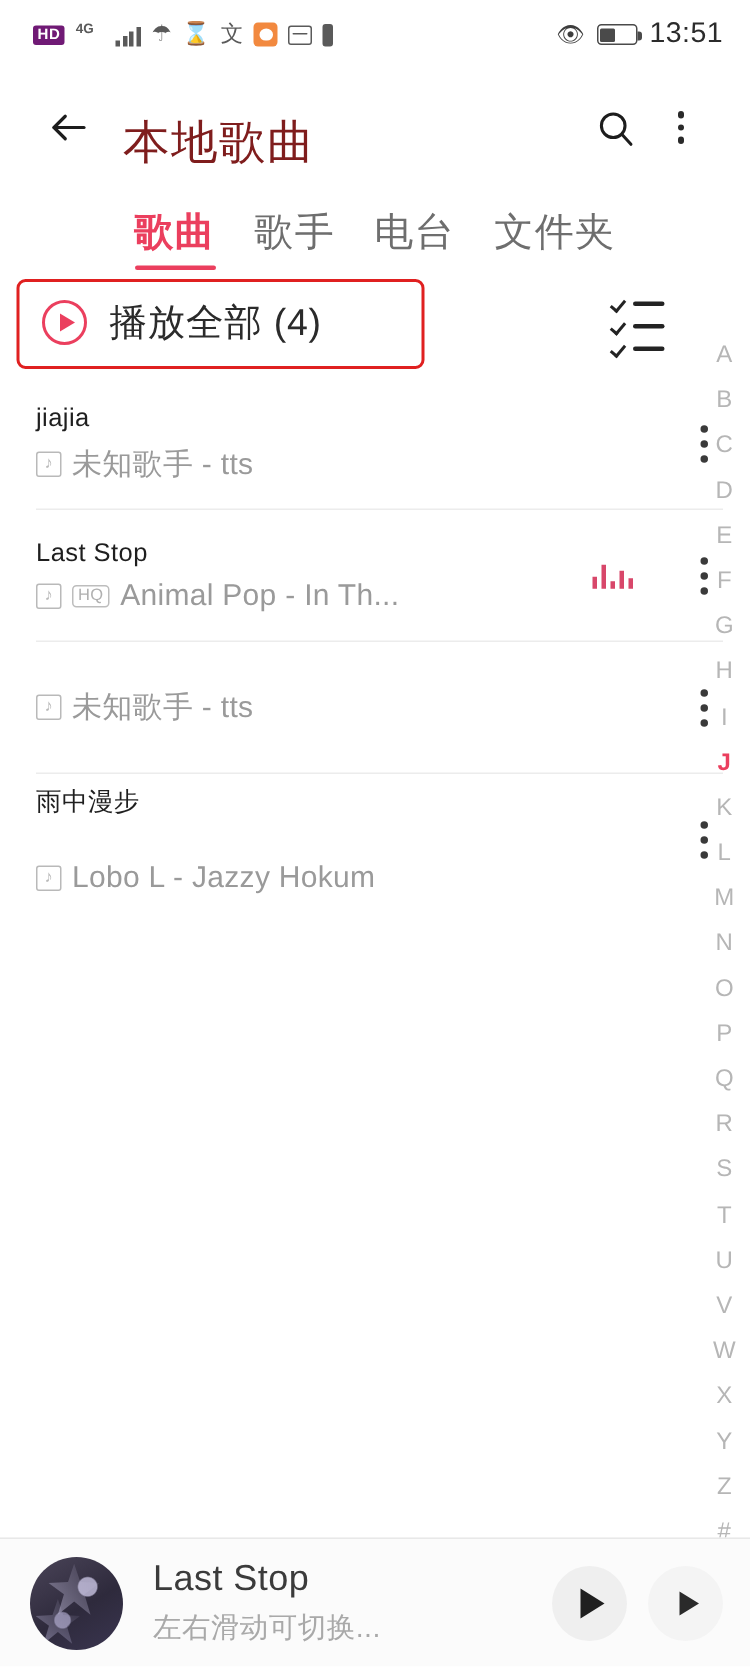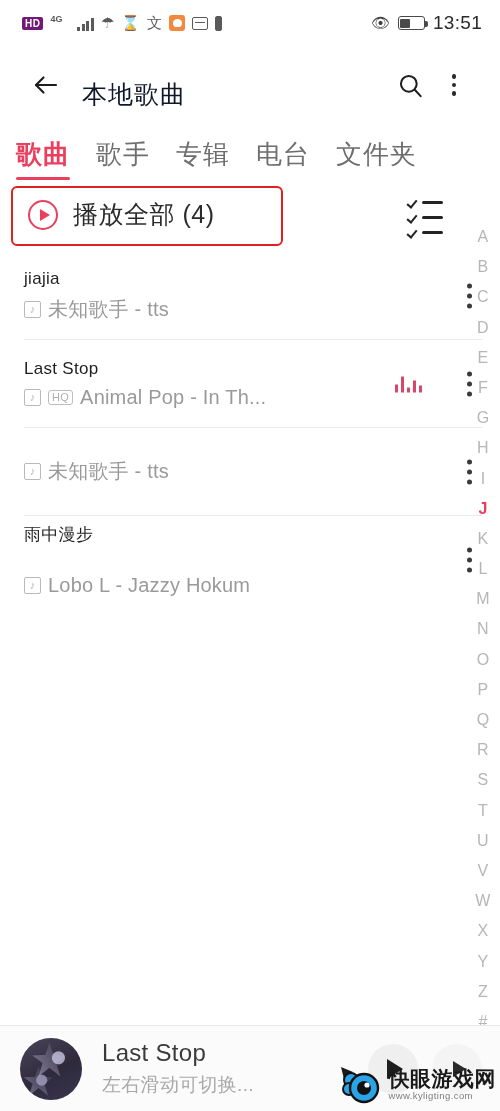--- a/index.html
+++ b/index.html
@@ -61,35 +61,35 @@
   
   .appbar {
     height: 78px; display: flex; align-items: center; padding: 0 24px 0 26px;
   }
   .back {
     width: 40px; height: 40px; display: flex; align-items: center; justify-content: center;
     flex: 0 0 auto;
   }
   .back svg { width: 30px; height: 30px; }
   .title {
-    font-size: 25px; color: #0f172a; margin-left: 16px; letter-spacing: 1px;
+    font-size: 31px; color: #7f1d1d; margin-left: 16px; letter-spacing: 1px;
     flex: 1 1 auto; font-weight: 400; margin-top: 19px;
   }
   .search-btn, .more-btn {
     width: 44px; height: 44px; display: flex; align-items: center; justify-content: center;
     flex: 0 0 auto;
   }
   .search-btn svg { width: 27px; height: 27px; }
   .kebab { display: flex; flex-direction: column; gap: 4px; align-items: center; }
   .kebab i { width: 4.5px; height: 4.5px; border-radius: 50%; background: #2a2a2a; display: block; }
 
   
   .tabs {
     display: flex; align-items: flex-end; padding: 0 16px; height: 56px;
-    gap: 26px; overflow: hidden;
+    gap: 26px; overflow: hidden; justify-content: center;
   }
   .tab {
     font-size: 26px; color: #6e6e6e; padding-bottom: 8px; position: relative;
     white-space: nowrap; letter-spacing: 1px;
   }
   .tab.active { color: #eb3f5e; font-weight: 700; }
   .tab.active::after {
     content: ""; position: absolute; left: 0; right: 0; bottom: 0;
     height: 3.5px; background: #eb3f5e; border-radius: 2px;
   }
@@ -274,21 +274,20 @@
           <i></i>
           <i></i>
           <i></i>
         </span>
     </div>
   </div>
 
   <div class="tabs">
     <div class="tab active">歌曲</div>
     <div class="tab">歌手</div>
-    <div class="tab">专辑</div>
     <div class="tab">电台</div>
     <div class="tab">文件夹</div>
   </div>
 
   <div class="playall-wrap">
     <div class="playall-box"></div>
     <div class="playall">
       <span class="play-circle"></span>
       <span class="playall-label">播放全部 (4)</span>
     </div>
@@ -408,30 +407,14 @@
       <div class="phint">左右滑动可切换...</div>
     </div>
     <div class="pbtn">
       <span class="tri"></span>
     </div>
     <div class="pbtn ghost">
       <span class="tri sm"></span>
     </div>
   </div>
 
-  <div class="watermark">
-    <span class="wm-mark">
-      <svg viewBox="0 0 46 44">
-        <path d="M4 4 L16 9 L7 16 Z" fill="#1a1a1a"></path>
-        <circle cx="14" cy="17" r="7" fill="#2aa3e8" stroke="#111" stroke-width="2"></circle>
-        <circle cx="12" cy="26" r="6" fill="#2aa3e8" stroke="#111" stroke-width="2"></circle>
-        <circle cx="27" cy="25" r="14" fill="#2aa3e8" stroke="#111" stroke-width="2.4"></circle>
-        <circle cx="27" cy="25" r="7" fill="#111"></circle>
-        <circle cx="30" cy="22" r="2.6" fill="#fff"></circle>
-      </svg>
-    </span>
-    <span class="wm-text">
-      <span class="wm-cn">快眼游戏网</span>
-      <span class="wm-url">www.kyligting.com</span>
-    </span>
-  </div>
 
 </div>
 
 </body></html>

